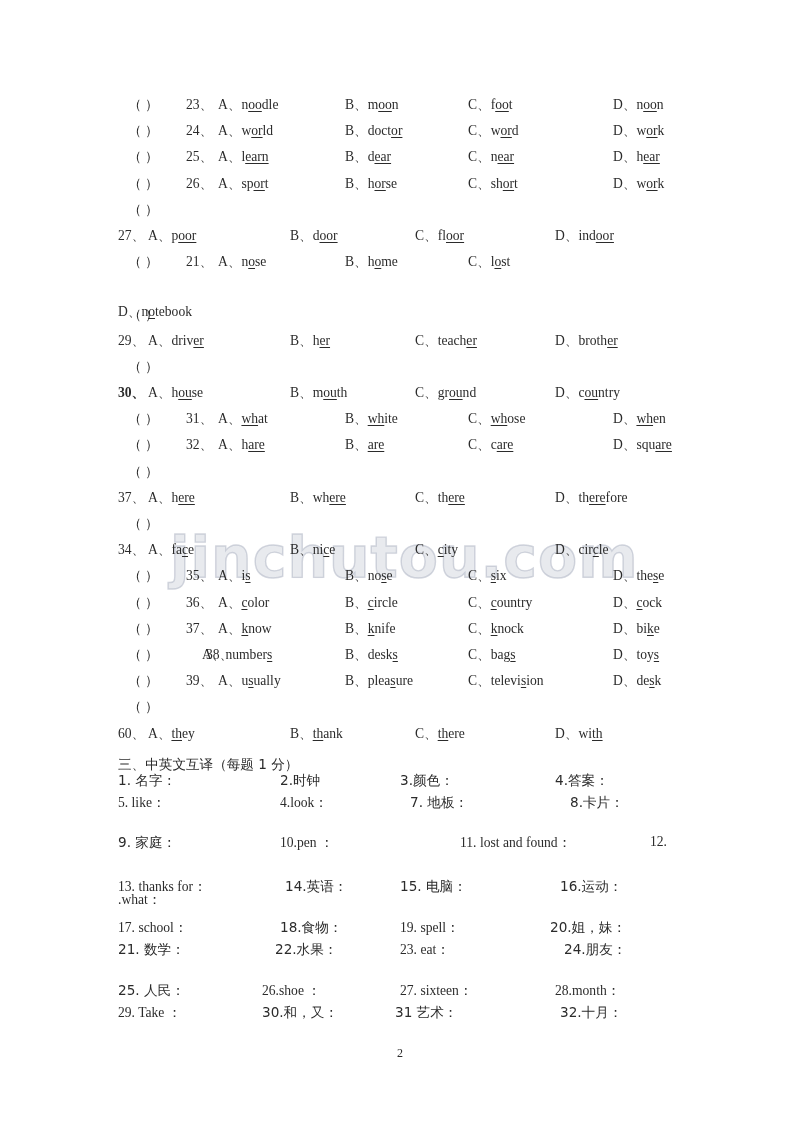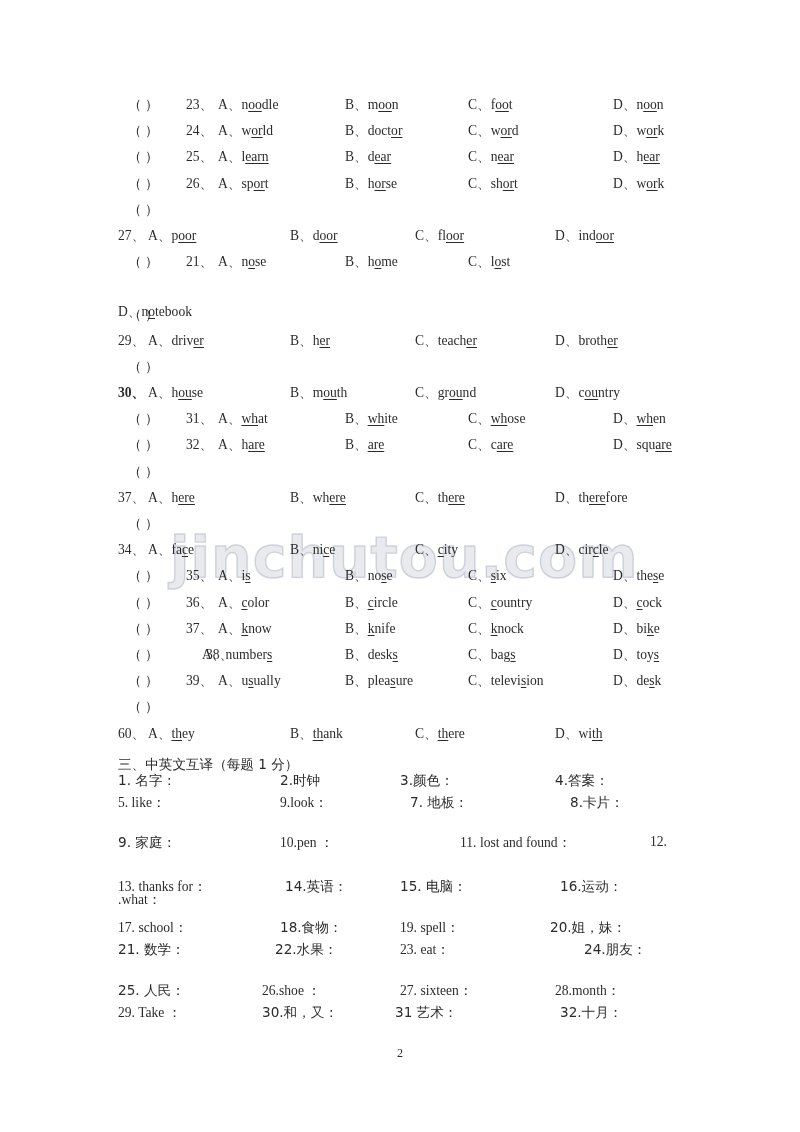--- a/index.html
+++ b/index.html
@@ -271,21 +271,21 @@
 
   <div id="tr-block">
       <div class="tr-row" style="top: 772px;">
         <span class="tr-cell cn" style="left: 118px;">1. 名字：</span>
         <span class="tr-cell cn" style="left: 280px;">2.时钟</span>
         <span class="tr-cell cn" style="left: 400px;">3.颜色：</span>
         <span class="tr-cell cn" style="left: 555px;">4.答案：</span>
       </div>
       <div class="tr-row" style="top: 794px;">
         <span class="tr-cell" style="left: 118px;">5. like：</span>
-        <span class="tr-cell" style="left: 280px;">9.look：</span>
+        <span class="tr-cell" style="left: 280px;">4.look：</span>
         <span class="tr-cell cn" style="left: 410px;">7. 地板：</span>
         <span class="tr-cell cn" style="left: 570px;">8.卡片：</span>
       </div>
       <div class="tr-row" style="top: 834px;">
         <span class="tr-cell cn" style="left: 118px;">9. 家庭：</span>
         <span class="tr-cell" style="left: 280px;">10.pen ：</span>
         <span class="tr-cell" style="left: 460px;">11. lost and found：</span>
         <span class="tr-cell" style="left: 650px;">12.</span>
       </div>
       <div class="tr-row" style="top: 864px; margin-top: 27px;">
@@ -300,21 +300,21 @@
       <div class="tr-row" style="top: 919px;">
         <span class="tr-cell" style="left: 118px;">17. school：</span>
         <span class="tr-cell cn" style="left: 280px;">18.食物：</span>
         <span class="tr-cell" style="left: 400px;">19. spell：</span>
         <span class="tr-cell cn" style="left: 550px;">20.姐，妹：</span>
       </div>
       <div class="tr-row" style="top: 941px;">
         <span class="tr-cell cn" style="left: 118px;">21. 数学：</span>
         <span class="tr-cell cn" style="left: 275px;">22.水果：</span>
         <span class="tr-cell" style="left: 400px;">23. eat：</span>
-        <span class="tr-cell cn" style="left: 584px;">24.朋友：</span>
+        <span class="tr-cell cn" style="left: 564px;">24.朋友：</span>
       </div>
       <div class="tr-row" style="top: 982px;">
         <span class="tr-cell cn" style="left: 118px;">25. 人民：</span>
         <span class="tr-cell" style="left: 262px;">26.shoe ：</span>
         <span class="tr-cell" style="left: 400px;">27. sixteen：</span>
         <span class="tr-cell" style="left: 555px;">28.month：</span>
       </div>
       <div class="tr-row" style="top: 1004px;">
         <span class="tr-cell" style="left: 118px;">29. Take ：</span>
         <span class="tr-cell cn" style="left: 262px;">30.和，又：</span>

